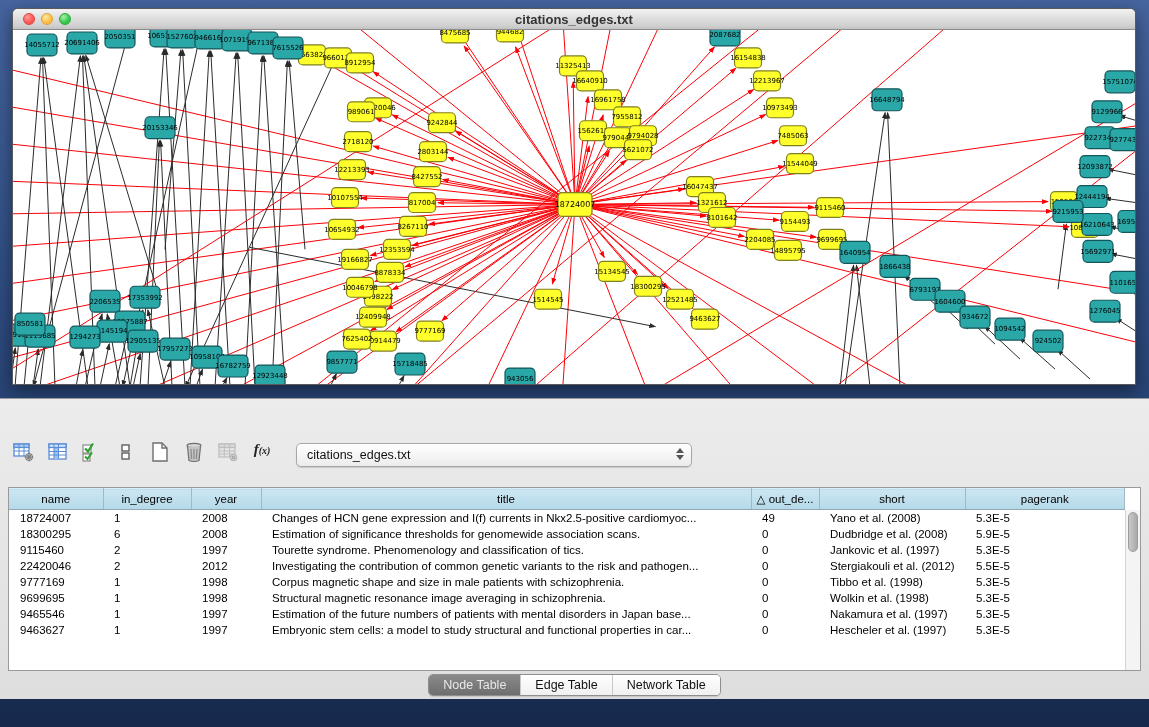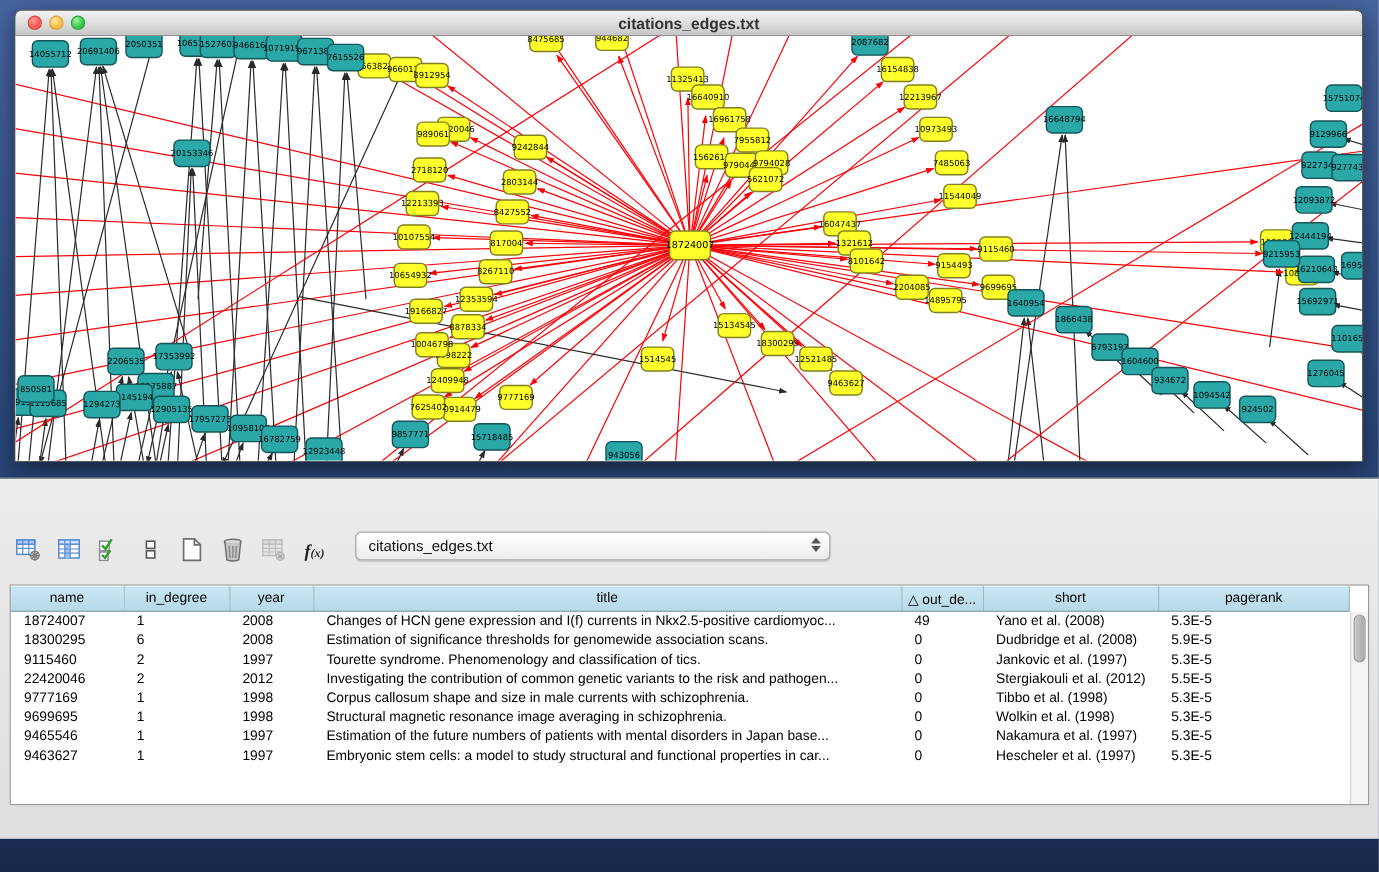--- a/index.html
+++ b/index.html
@@ -29,21 +29,21 @@
   .table-panel { position:absolute; left:0; top:398px; width:1149px; height:301px;
     background:linear-gradient(180deg,#ececec,#dedede); border-top:1px solid #9a9a9a; }
   .panel-header { position:relative; height:23px; }
   .panel-title { position:absolute; left:13px; top:5px; font-size:12px; color:#1c1c1c; }
   .panel-header-icons { position:absolute; right:14px; top:3px; display:flex; gap:12px; align-items:center; }
   .resize-grip { position:absolute; left:50%; top:2px; width:0; height:0;
     border-left:5px solid transparent; border-right:5px solid transparent; border-bottom:6px solid #777;
     transform:rotate(-35deg); opacity:.8; }
 
   .toolbar { position:absolute; left:10px; top:38px; height:36px; display:flex; align-items:center; gap:6px; }
-  .tbtn { width:28px; height:28px; display:flex; align-items:flex-end; justify-content:center;
+  .tbtn { width:28px; height:28px; display:flex; align-items:flex-start; justify-content:center;
     border-radius:4px; }
   .fx { font-family:"Liberation Serif", serif; font-style:italic; font-weight:bold;
     font-size:15px; color:#222; }
   .fx small { font-size:10px; }
   .net-select { margin-left:14px; width:396px; height:24px; border:1px solid #a8a8a8;
     border-radius:5px; background:linear-gradient(180deg,#ffffff,#ececec);
     box-shadow:0 1px 1px rgba(0,0,0,.15); position:relative;
     display:flex; align-items:center; padding-left:10px; font-size:12.5px; color:#111; }
   .net-select .arrows { position:absolute; right:7px; top:4px; display:flex; flex-direction:column; gap:2px; }
   .net-select .arrows i { width:0; height:0; border-left:4px solid transparent; border-right:4px solid transparent; }
@@ -589,21 +589,21 @@
               <td>2012</td>
               <td>Investigating the contribution of common genetic variants to the risk and pathogen...</td>
               <td>0</td>
               <td>Stergiakouli et al. (2012)</td>
               <td>5.5E-5</td>
             </tr>
             <tr>
               <td>9777169</td>
               <td>1</td>
               <td>1998</td>
-              <td>Corpus callosum shape and size in male currents with schizophrenia.</td>
+              <td>Corpus magnetic shape and size in male patients with schizophrenia.</td>
               <td>0</td>
               <td>Tibbo et al. (1998)</td>
               <td>5.3E-5</td>
             </tr>
             <tr>
               <td>9699695</td>
               <td>1</td>
               <td>1998</td>
               <td>Structural magnetic resonance image averaging in schizophrenia.</td>
               <td>0</td>
@@ -628,15 +628,22 @@
               <td>Hescheler et al. (1997)</td>
               <td>5.3E-5</td>
             </tr>
           </tbody>
       </table>
       <div class="vscroll">
         <div class="vthumb"></div>
       </div>
     </div>
 
+    <div class="tabbar">
+      <div class="segments" id="tabs">
+          <div class="seg selected">Node Table</div>
+          <div class="seg">Edge Table</div>
+          <div class="seg">Network Table</div>
+        </div>
+    </div>
   </div>
 
 </div>
 
 </body></html>

